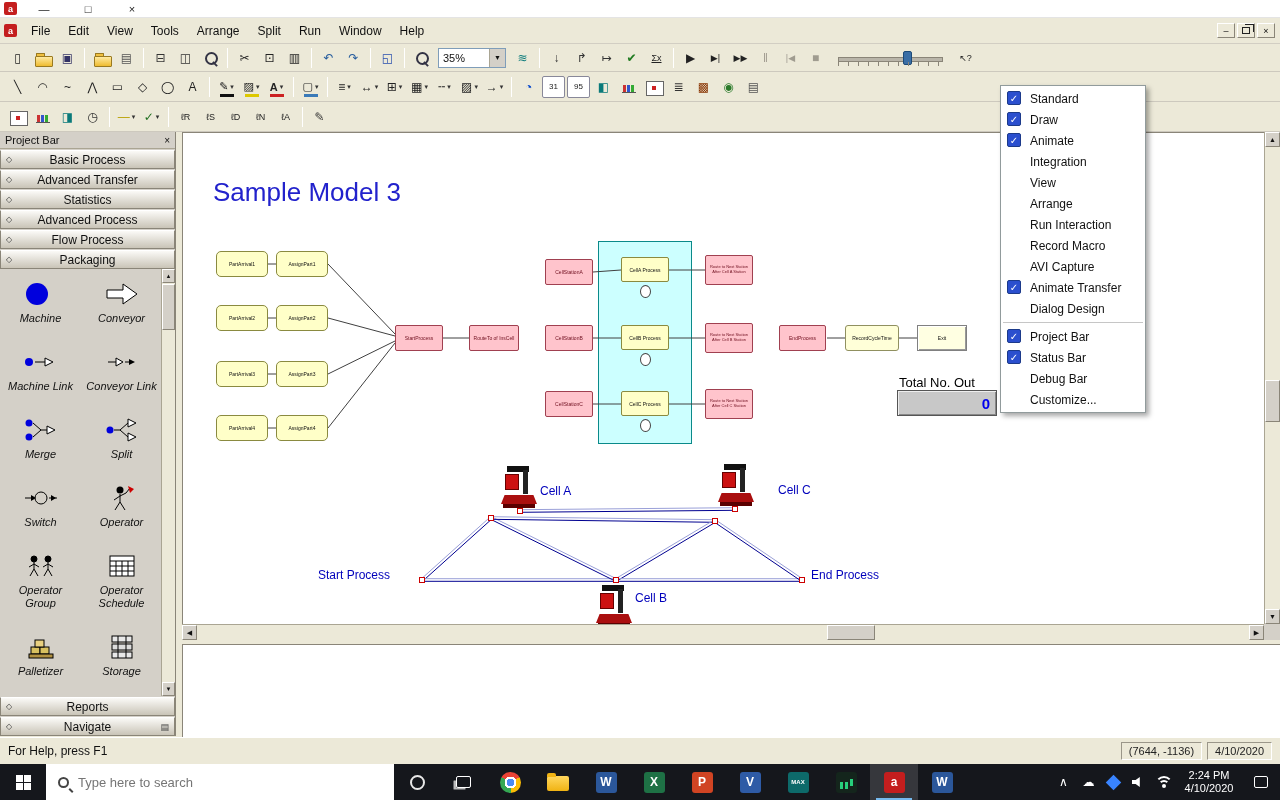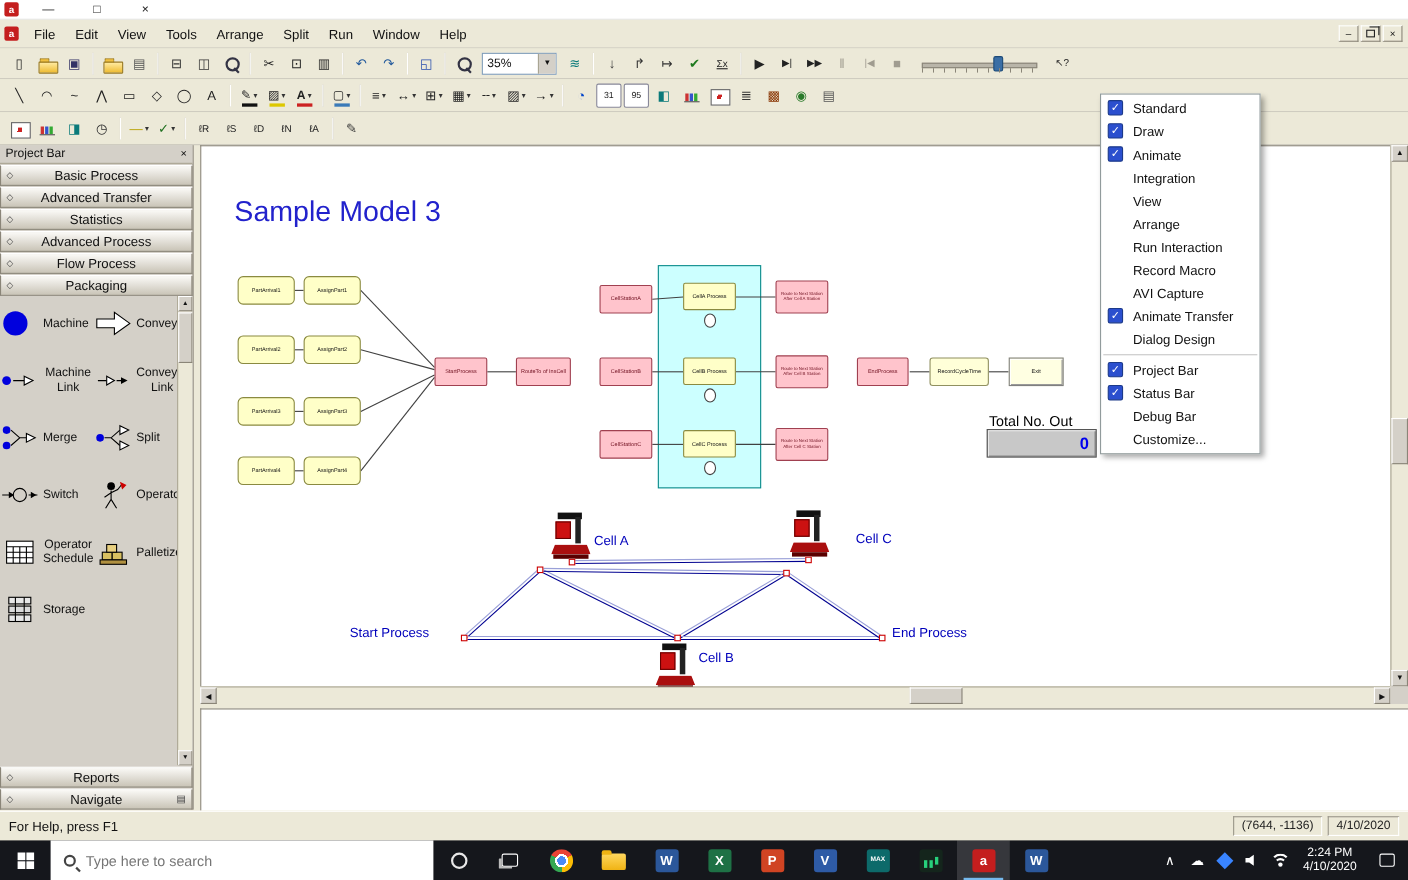--- a/index.html
+++ b/index.html
@@ -77,21 +77,21 @@
                 align-items:center; font-size:11px; padding:0 5px; }
   .pb-close { margin-left:auto; font-size:10px; }
   .pb-panel { height:19px; margin-top:1px; background:linear-gradient(#fbfaf7,#c9c4b7);
               border:1px solid #8a8578; border-top-color:#fff; display:flex; align-items:center;
               justify-content:center; position:relative; font-size:12px; flex:0 0 auto; }
   .pb-dia { position:absolute; left:5px; font-size:8px; color:#444; }
   .pb-nav-ico { position:absolute; right:5px; font-size:9px; color:#444; }
   .pk-area { position:relative; flex:1 1 auto; overflow:hidden; background:#d4d0c8; }
   .pk-grid { position:absolute; left:0; top:0; width:162px; display:grid; grid-template-columns:1fr 1fr;
              row-gap:22px; padding-top:10px; }
-  .pk-item { display:flex; flex-direction:row; align-items:center; gap:3px; }
+  .pk-item { display:flex; flex-direction:column; align-items:center; gap:3px;font-style:italic; }
   .pk-icon { height:30px; display:flex; align-items:center; justify-content:center; }
   .pk-label { font-size:11px; line-height:13px; text-align:center; max-width:74px; }
   .pk-scroll { position:absolute; right:0; top:0; bottom:0; width:14px; background:#ece9d8; border-left:1px solid #aaa593; }
   .sc-btn { position:absolute; left:0; width:13px; height:14px; background:#d4d0c8; border:1px solid;
             border-color:#fff #8a8578 #8a8578 #fff; font-size:6px; display:flex; align-items:center; justify-content:center; }
   .sc-thumb { position:absolute; left:0; width:13px; background:#d4d0c8; border:1px solid;
               border-color:#fff #8a8578 #8a8578 #fff; }
 
   
   .canvas-frame { position:absolute; left:182px; top:132px; width:1082px; height:492px; background:#fff;
@@ -572,20 +572,33 @@
                   <path d="M16 10v8M16 12l-6 4M16 12l6-3 4-5M16 18l-5 8M16 18l5 8"></path>
                 </g>
                 <path d="M24 2l6 3-4 4z" fill="#cc0000"></path>
               </svg>
             </div>
             <div class="pk-label">Operator</div>
           </div>
           <div class="pk-item">
             <div class="pk-icon">
               <svg width="36" height="28" viewBox="0 0 36 28" stroke-width="1">
+                <g stroke="#000" fill="none">
+                  <circle cx="11" cy="7" r="3" fill="#000"></circle>
+                  <path d="M11 10v7M11 12l-5 3M11 12l5 3M11 17l-4 7M11 17l4 7"></path>
+                  <circle cx="25" cy="7" r="3" fill="#000"></circle>
+                  <path d="M25 10v7M25 12l-5 3M25 12l5 3M25 17l-4 7M25 17l4 7"></path>
+                </g>
+              </svg>
+            </div>
+            <div class="pk-label">Operator Group</div>
+          </div>
+          <div class="pk-item">
+            <div class="pk-icon">
+              <svg width="36" height="28" viewBox="0 0 36 28" stroke-width="1">
                 <rect x="6" y="4" width="24" height="20" fill="#fff" stroke="#000"></rect>
                 <path d="M6 9h24M12 9v15M18 9v15M24 9v15M6 14h24M6 19h24" stroke="#000"></path>
               </svg>
             </div>
             <div class="pk-label">Operator Schedule</div>
           </div>
           <div class="pk-item">
             <div class="pk-icon">
               <svg width="36" height="28" viewBox="0 0 36 28" stroke-width="1">
                 <g stroke="#000">

